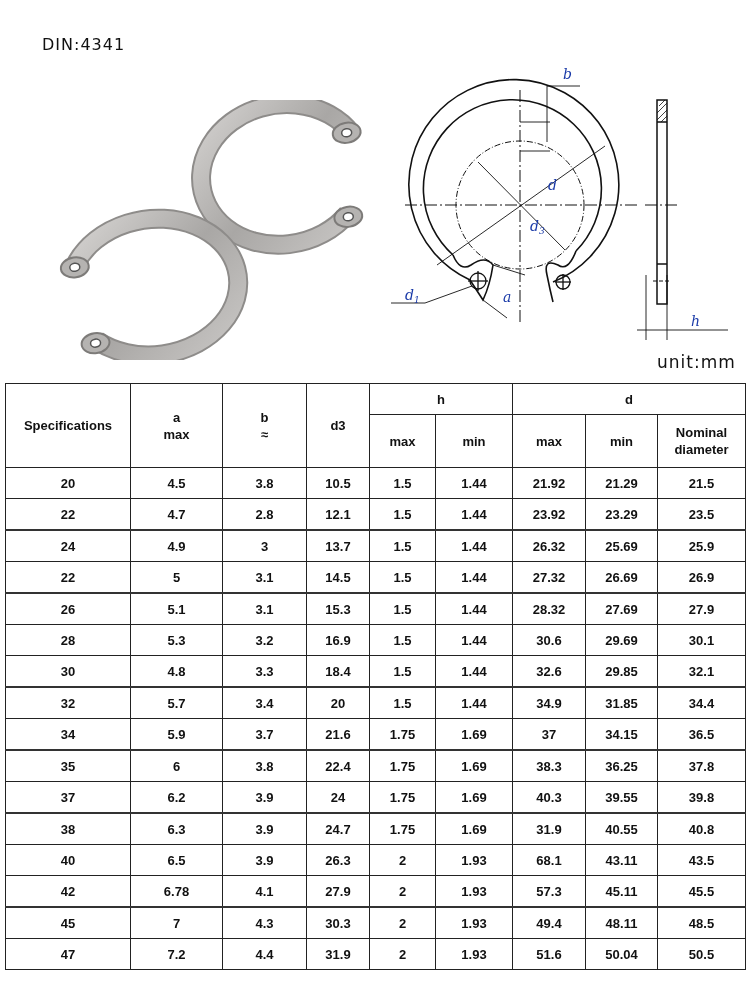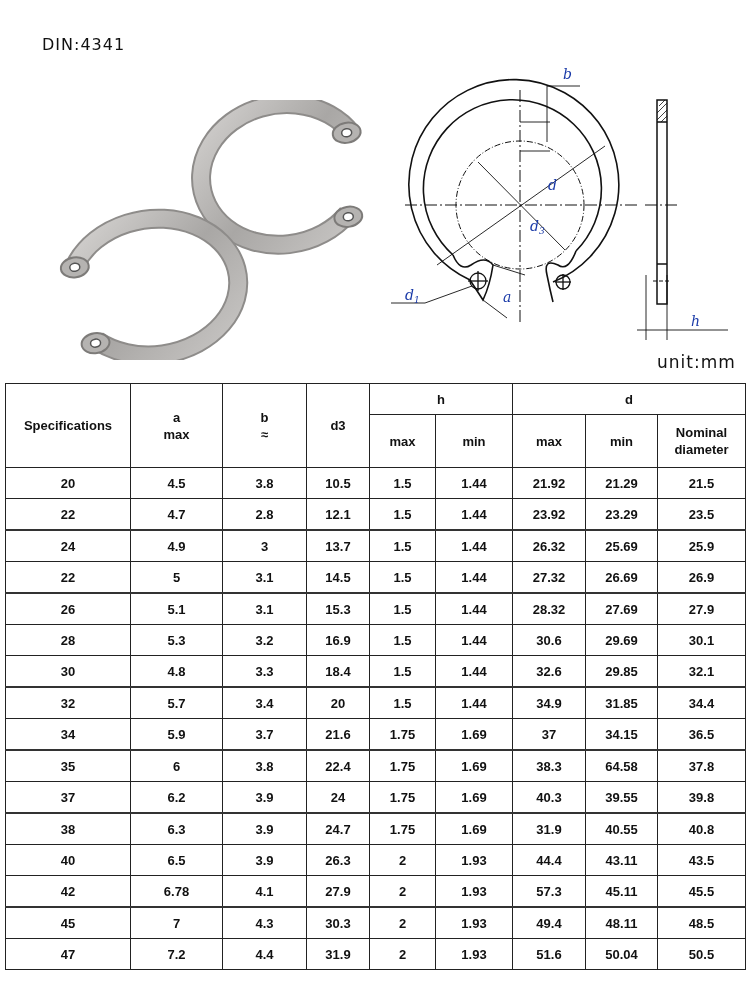--- a/index.html
+++ b/index.html
@@ -246,21 +246,21 @@
         <td>36.5</td>
       </tr>
       <tr>
         <td class="dbl">35</td>
         <td class="dbl">6</td>
         <td class="dbl">3.8</td>
         <td class="dbl">22.4</td>
         <td class="dbl">1.75</td>
         <td class="dbl">1.69</td>
         <td class="dbl">38.3</td>
-        <td class="dbl">64.58</td>
+        <td class="dbl">36.25</td>
         <td class="dbl">37.8</td>
       </tr>
       <tr>
         <td>37</td>
         <td>6.2</td>
         <td>3.9</td>
         <td>24</td>
         <td>1.75</td>
         <td>1.69</td>
         <td>40.3</td>
@@ -278,21 +278,21 @@
         <td class="dbl">40.55</td>
         <td class="dbl">40.8</td>
       </tr>
       <tr>
         <td>40</td>
         <td>6.5</td>
         <td>3.9</td>
         <td>26.3</td>
         <td>2</td>
         <td>1.93</td>
-        <td>44.4</td>
+        <td>68.1</td>
         <td>43.11</td>
         <td>43.5</td>
       </tr>
       <tr>
         <td>42</td>
         <td>6.78</td>
         <td>4.1</td>
         <td>27.9</td>
         <td>2</td>
         <td>1.93</td>

